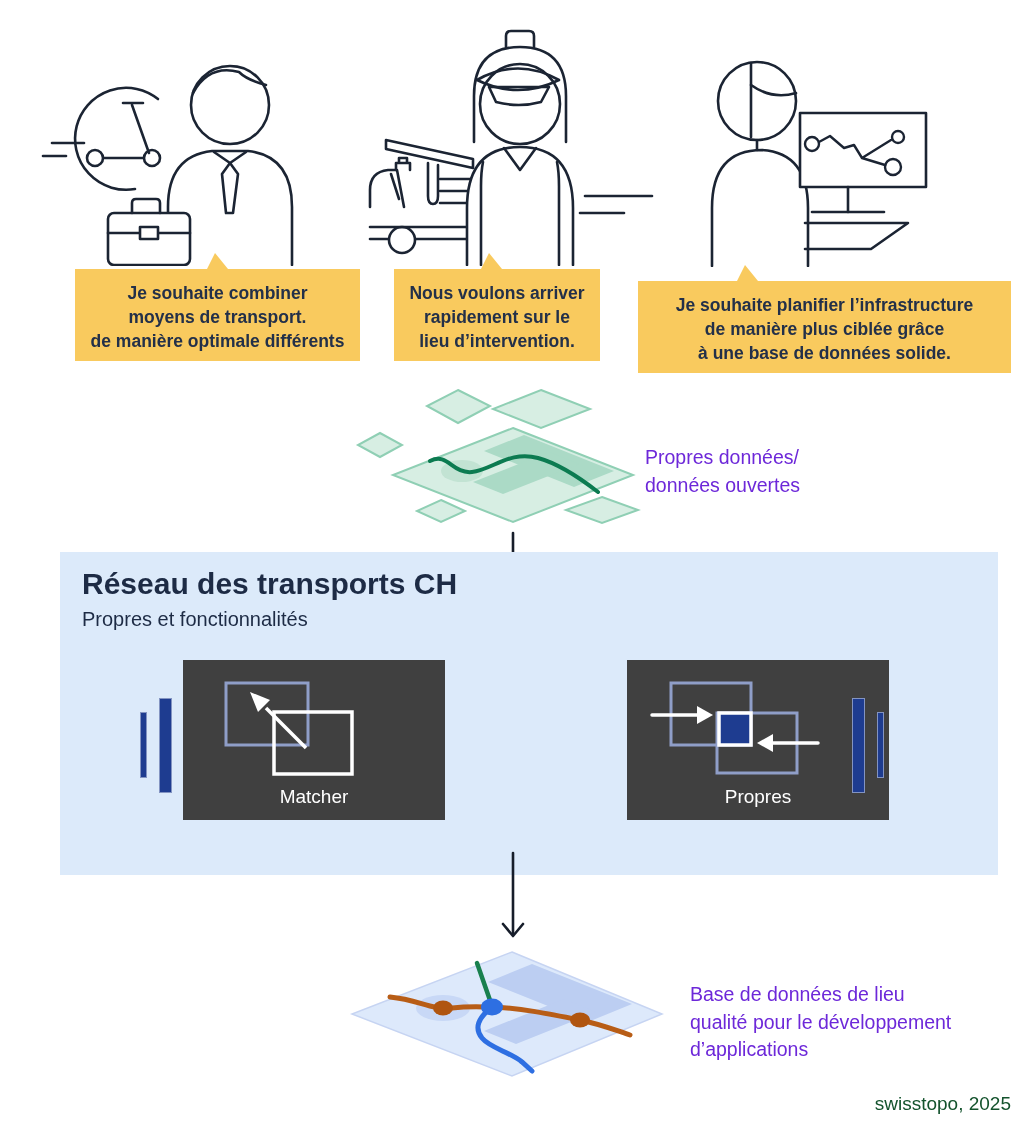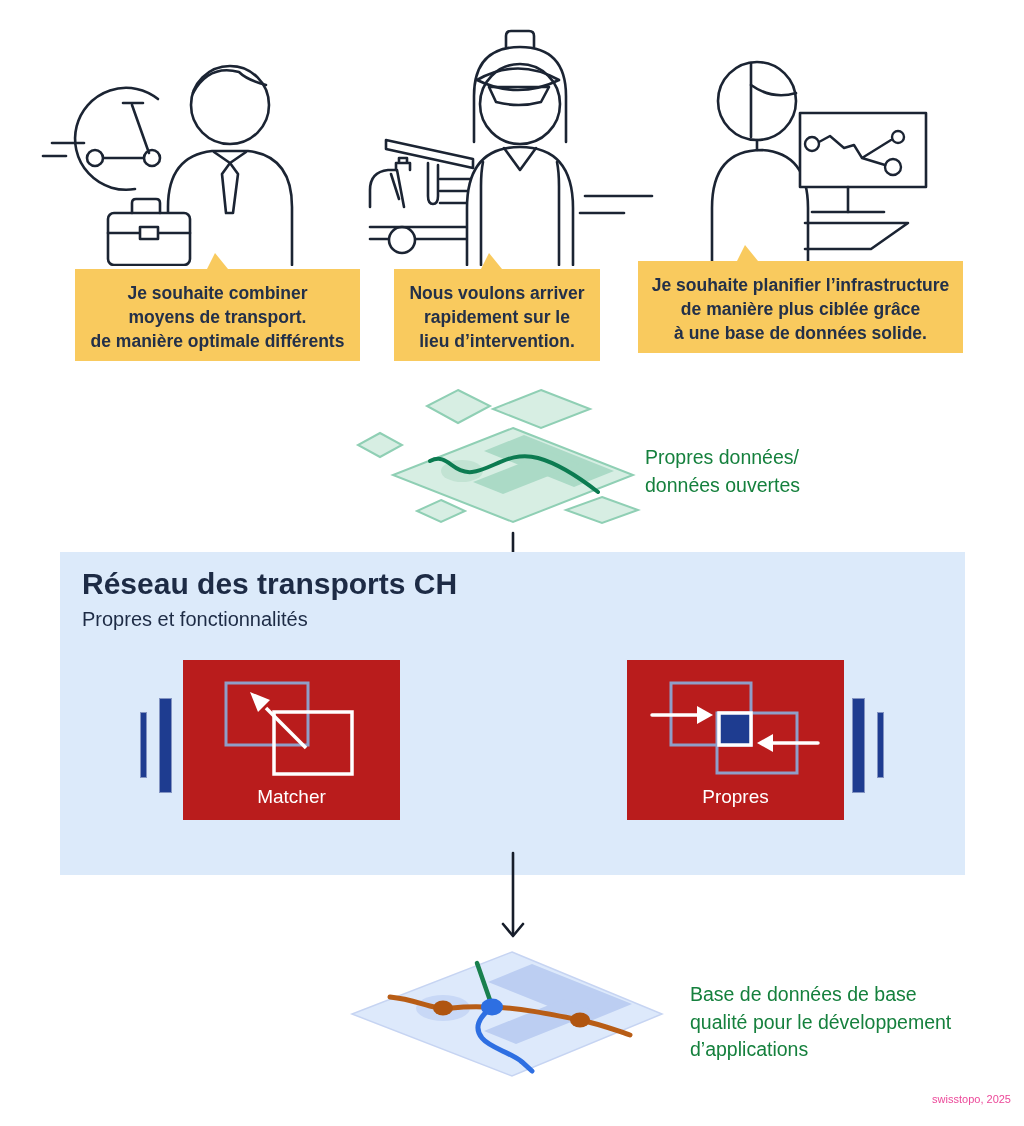--- a/index.html
+++ b/index.html
@@ -6,31 +6,31 @@
   .canvas{position:relative;width:1024px;height:1126px;background:#ffffff;overflow:hidden;
           font-family:"Liberation Sans", sans-serif;color:#1e2a44;}
   .abs{position:absolute;}
   
   .bubble{position:absolute;background:#f9ca5e;color:#233049;text-align:center;
           font-size:17.5px;line-height:24px;font-weight:600;padding-top:12px;box-sizing:border-box;}
   .bubble .tail{position:absolute;top:-16px;width:0;height:0;
           border-left:8px solid transparent;border-right:13px solid transparent;
           border-bottom:16px solid #f9ca5e;}
   
-  .side-label{position:absolute;font-size:19.5px;line-height:27.5px;color:#15803d;}
+  .side-label{position:absolute;font-size:19.5px;line-height:27.5px;color:#6d28d9;}
   
-  .process-box{position:absolute;left:60px;top:552px;width:905px;height:323px;background:#dceafa;}
+  .process-box{position:absolute;left:60px;top:552px;width:905px;height:323px;background:#dceafa;padding-left:33px;}
   .process-title{position:absolute;left:22px;top:15px;font-size:30px;font-weight:700;color:#1d2b45;}
   .process-subtitle{position:absolute;left:22px;top:56px;font-size:20px;color:#1d2b45;}
-  .tile{position:absolute;top:108px;width:217px;height:160px;background:#b91c1c;text-decoration:underline;}
+  .tile{position:absolute;top:108px;width:262px;height:160px;background:#404040;text-decoration:underline;}
   .tile-label{position:absolute;left:0;right:0;bottom:12px;text-align:center;color:#ffffff;
           font-size:19px;font-weight:500;}
   .tile-icon{position:absolute;left:23px;top:18px;}
   .flow-bar{position:absolute;background:#1e3c90;border:1.5px solid rgba(255,255,255,0.45);box-sizing:border-box;}
-  .credit{position:absolute;top:1093px;right:13px;font-size:11px;color:#ec4899;}
+  .credit{position:absolute;top:1093px;right:13px;font-size:19px;color:#14532d;}
 </style>
 </head>
 <body>
 
 <div class="canvas">
 
   <svg class="abs" style="left:40px;top:28px" width="310" height="238" viewBox="40 28 310 238">
     <g fill="none" stroke="#1b2433" stroke-width="2.6" stroke-linecap="round" stroke-linejoin="round">
       <path d="M158,99 A51,51 0 1 0 135,189"></path>
       <line x1="52" y1="143" x2="84" y2="143"></line>
@@ -105,21 +105,21 @@
     <div>de manière optimale différents</div>
   </div>
 
   <div class="bubble" style="left:394px;top:269px;width:206px;height:92px">
     <div class="tail" style="left:87px"></div>
     <div>Nous voulons arriver</div>
     <div>rapidement sur le</div>
     <div>lieu d’intervention.</div>
   </div>
 
-  <div class="bubble" style="left:638px;top:261px;width:325px;height:92px">
+  <div class="bubble" style="left:638px;top:281px;width:373px;height:92px">
     <div class="tail" style="left:99px"></div>
     <div>Je souhaite planifier l’infrastructure</div>
     <div>de manière plus ciblée grâce</div>
     <div>à une base de données solide.</div>
   </div>
 
   <svg class="abs" style="left:350px;top:386px" width="320" height="152" viewBox="350 386 320 152">
     <g fill="#d7eee3" stroke="#8fcfb4" stroke-width="2">
       <polygon points="458,390 490,406 458,423 427,406"></polygon>
       <polygon points="541,390 590,409 541,428 493,409"></polygon>
@@ -199,20 +199,20 @@
     <ellipse cx="443" cy="1008" rx="27" ry="13" fill="#c8d8f6"></ellipse>
     <path d="M492,1006 L477,963" fill="none" stroke="#19804e" stroke-width="4.5" stroke-linecap="round"></path>
     <path d="M390,997 C420,1000 430,1010 452,1008 C470,1006 480,1007 492,1007 C520,1008 550,1014 580,1020 C600,1024 615,1030 630,1035" fill="none" stroke="#b85d16" stroke-width="5" stroke-linecap="round"></path>
     <path d="M492,1007 C478,1018 474,1028 482,1038 C490,1048 510,1052 522,1062 L532,1071" fill="none" stroke="#2e6fe2" stroke-width="5" stroke-linecap="round"></path>
     <ellipse cx="443" cy="1008" rx="10" ry="7.5" fill="#b05510"></ellipse>
     <ellipse cx="580" cy="1020" rx="10" ry="7.5" fill="#b05510"></ellipse>
     <ellipse cx="492" cy="1007" rx="11" ry="8.5" fill="#2e6fe2"></ellipse>
   </svg>
 
   <div class="side-label" style="left:690px;top:981px">
-    <div>Base de données de base</div>
+    <div>Base de données de lieu</div>
     <div>qualité pour le développement</div>
     <div>d’applications</div>
   </div>
 
   <div class="credit">swisstopo, 2025</div>
 
 </div>
 
 </body></html>

